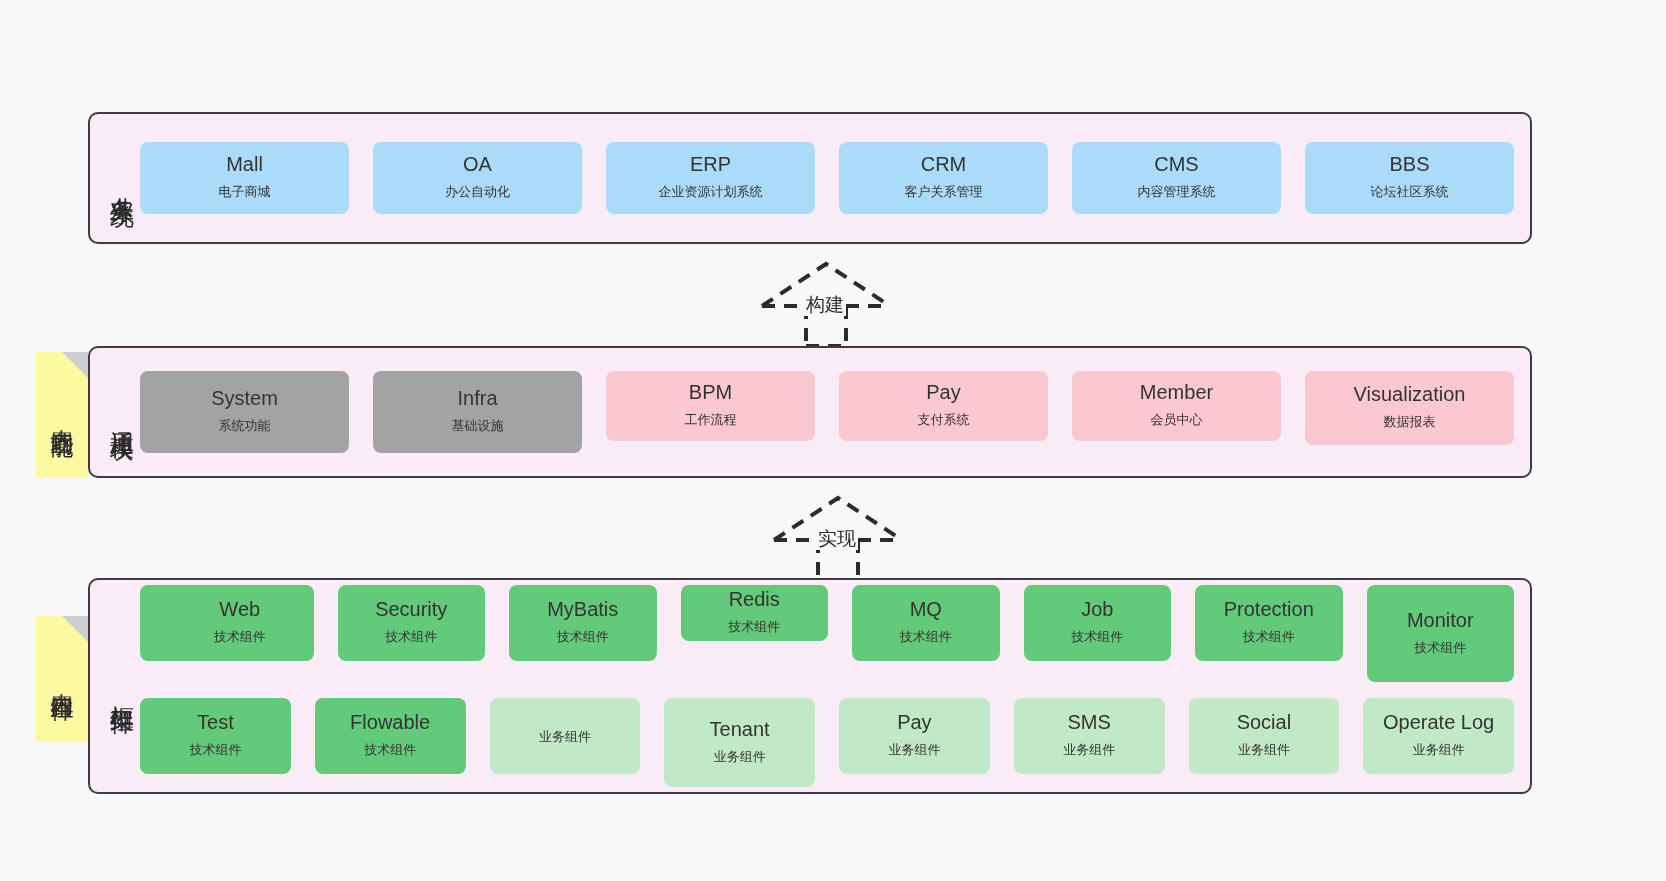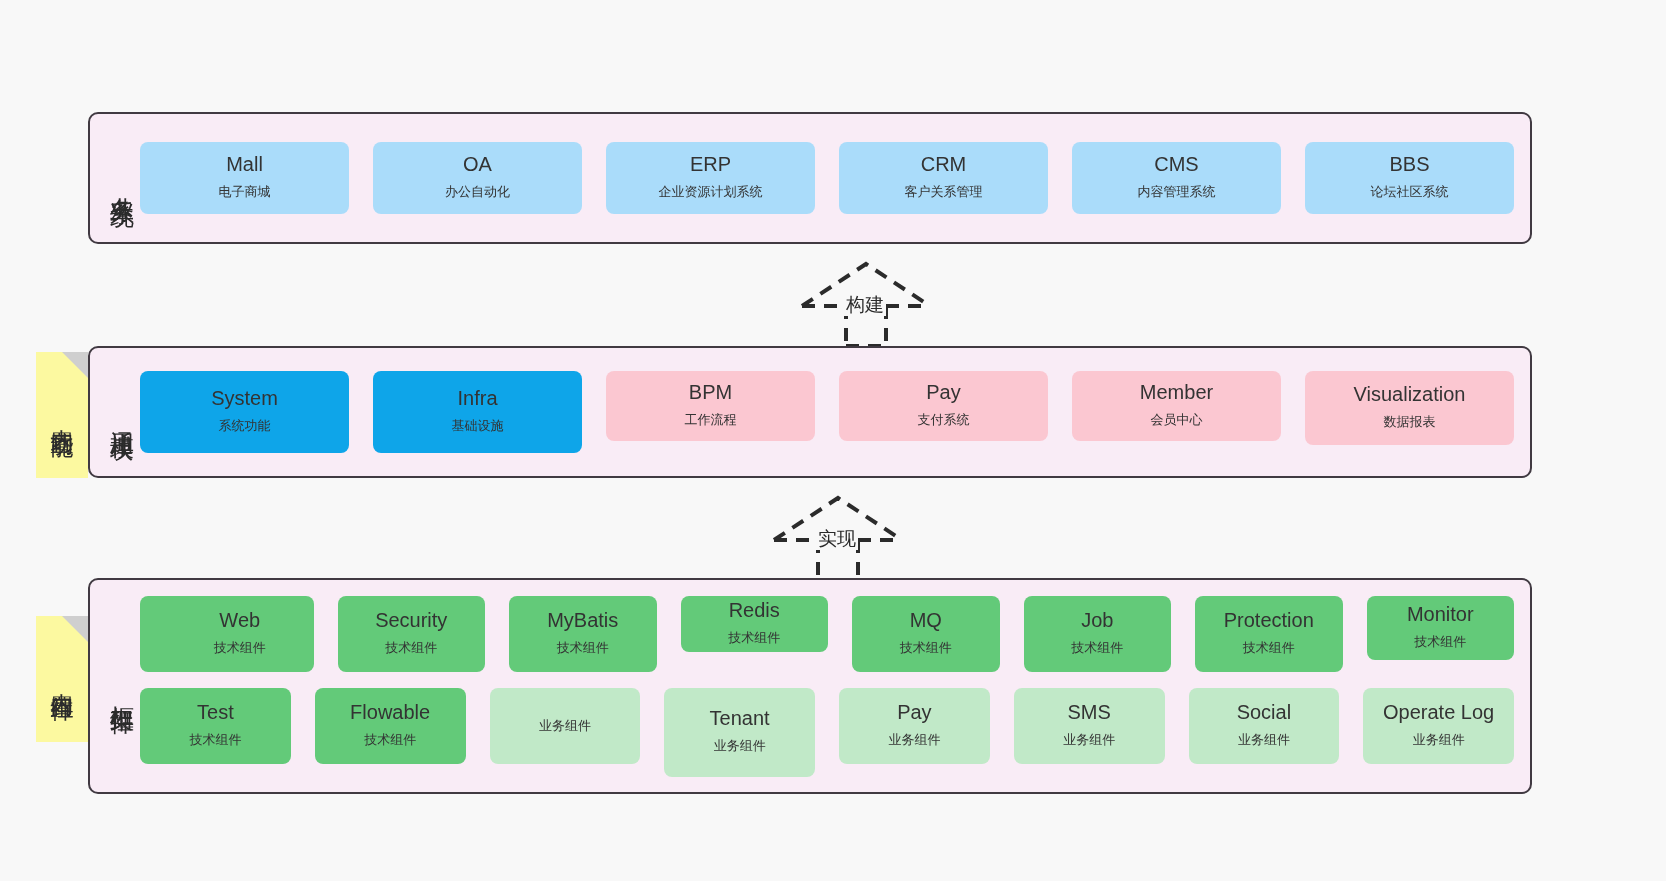--- a/index.html
+++ b/index.html
@@ -82,21 +82,21 @@
     white-space: nowrap;
   }
   .node .t2 {
     font-size: 13px;
     line-height: 27px;
     white-space: nowrap;
   }
   .node.wrap .t1 { white-space: normal; }
 
   .node.blue  { background: #aadcfa; }
-  .node.red   { background: #0ea5e9; }
+  .node.red   { background: #a3a3a3; }
   .node.pink  { background: #fbc7d1; }
   .node.green { background: #63ca79; }
   .node.mint  { background: #c1e9c8; }
 
   
   .note {
     position: absolute;
     background: #fcf9a0;
     display: flex;
     align-items: center;
@@ -169,21 +169,21 @@
           <span class="t2">内容管理系统</span>
         </div>
         <div class="node blue" style="height:72px;">
           <span class="t1">BBS</span>
           <span class="t2">论坛社区系统</span>
         </div>
       </div>
     </div>
   </div>
 
-  <div class="arrow" style="left:798px; top:258px; width:140px; height:90px;">
+  <div class="arrow" style="left:758px; top:258px; width:140px; height:90px;">
     <svg width="140" height="90" viewBox="0 0 140 90" fill="none" aria-hidden="true">
 
       <path d="M4 48 L68 6 L132 48" stroke="#2b2b2b" stroke-width="4" stroke-dasharray="13 9" fill="none" stroke-linecap="butt"></path>
       <path d="M4 48 L48 48" stroke="#2b2b2b" stroke-width="4" stroke-dasharray="13 9" fill="none"></path>
       <path d="M88 48 L132 48" stroke="#2b2b2b" stroke-width="4" stroke-dasharray="13 9" fill="none"></path>
 
       <path d="M48 48 L48 88" stroke="#2b2b2b" stroke-width="4" stroke-dasharray="13 9" fill="none"></path>
       <path d="M88 48 L88 88" stroke="#2b2b2b" stroke-width="4" stroke-dasharray="13 9" fill="none"></path>
       <path d="M48 88 L88 88" stroke="#2b2b2b" stroke-width="4" stroke-dasharray="13 9" fill="none"></path>
     </svg>
@@ -264,21 +264,21 @@
           <span class="t2">技术组件</span>
         </div>
         <div class="node green" style="height:76px;">
           <span class="t1">Job</span>
           <span class="t2">技术组件</span>
         </div>
         <div class="node green" style="height:76px;">
           <span class="t1">Protection</span>
           <span class="t2">技术组件</span>
         </div>
-        <div class="node green" style="height:64px;">
+        <div class="node green" style="height:97px;">
           <span class="t1">Monitor</span>
           <span class="t2">技术组件</span>
         </div>
       </div>
 
       <div class="row">
         <div class="node green" style="height:76px;">
           <span class="t1">Test</span>
           <span class="t2">技术组件</span>
         </div>

